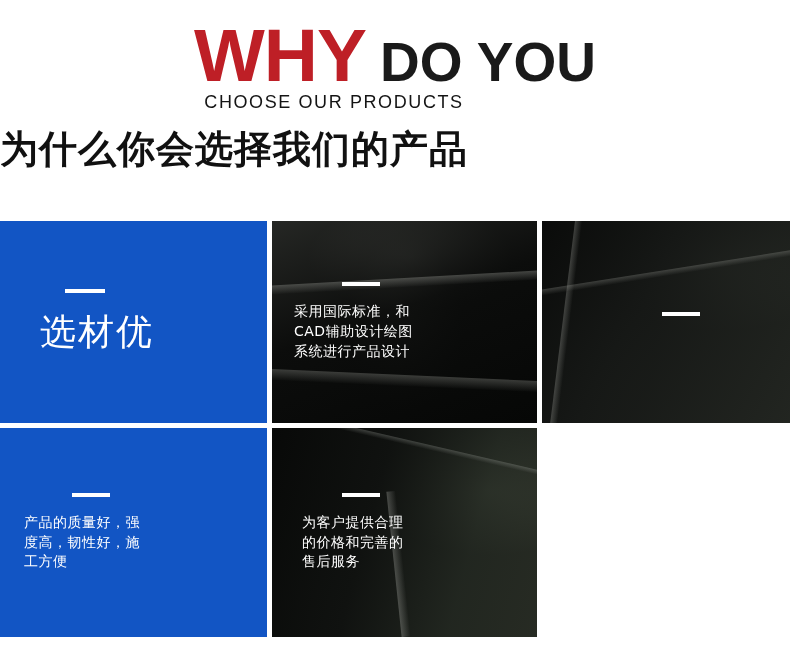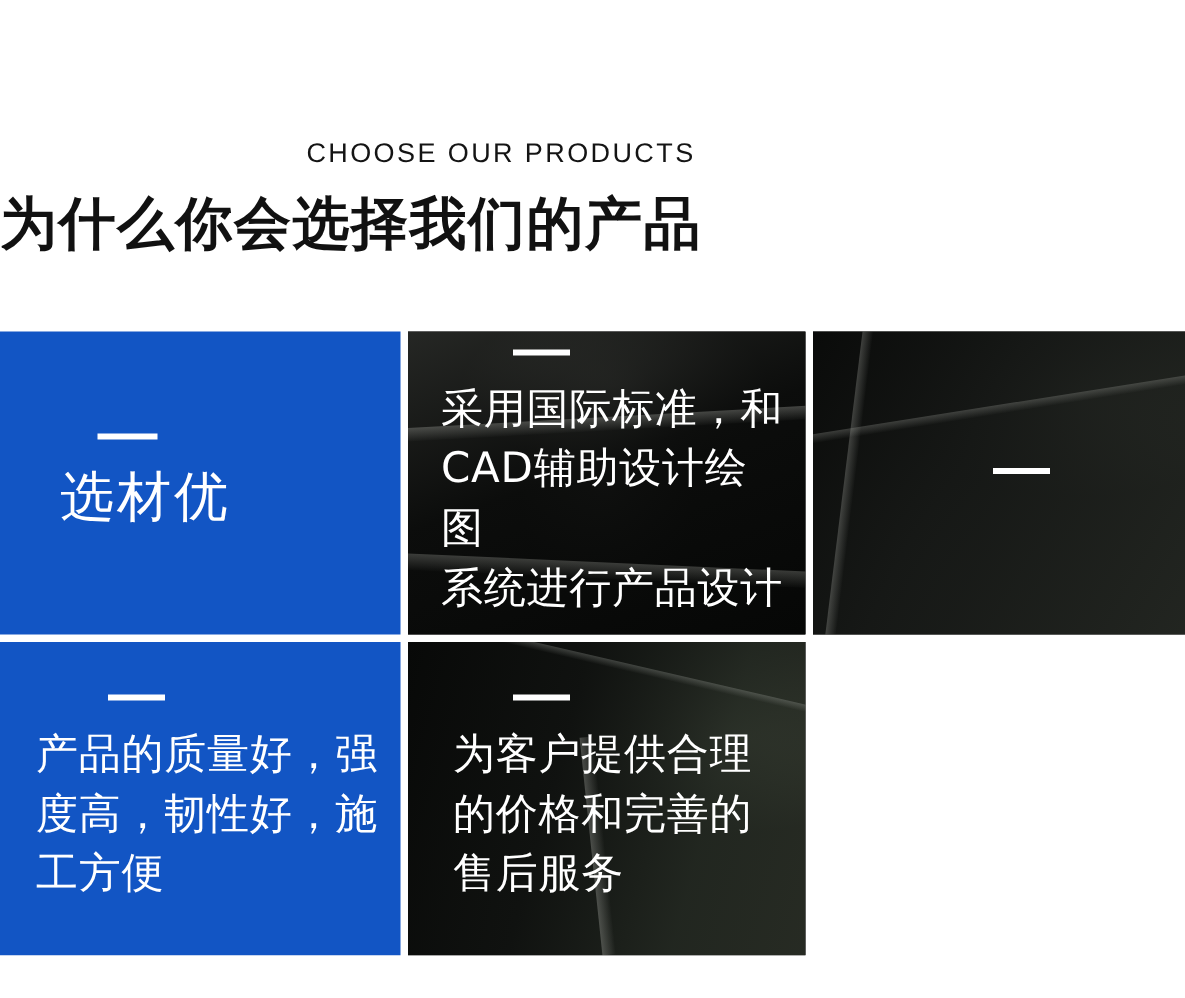--- a/index.html
+++ b/index.html
@@ -234,21 +234,21 @@
     font-size: 36px;
     font-weight: normal;
     line-height: 1.3;
     letter-spacing: 2px;
   }
 
   
   .cell-body .cell-inner { padding-left: 22px; padding-right: 12px; }
   .cell-body .dash { width: 38px; margin-left: 48px; margin-bottom: 16px; }
   .cell-body .cell-text {
-    font-size: 28px;
+    font-size: 14px;
     font-weight: normal;
     line-height: 1.42;
     letter-spacing: 0.5px;
   }
 
   .cell-3 .cell-inner { padding-left: 30px; }
   .cell-3 .dash { margin-left: 38px; }
 
   .cell-4 .cell-inner { padding-left: 42px; }
   .cell-4 .dash { margin-left: 78px; }
@@ -268,20 +268,24 @@
     background: #ffffff;
   }
 </style>
 </head>
 <body>
 
 <div class="page">
 
   <div class="header">
 
+    <div class="title-row">
+      <span class="title-why">WHY</span>
+      <span class="title-doyou">DO YOU</span>
+    </div>
 
     <div class="subtitle-en">CHOOSE OUR PRODUCTS</div>
 
     <div class="subtitle-cn">为什么你会选择我们的产品</div>
   </div>
 
   <div class="grid">
 
     <div class="cell blue cell-1">
       <div class="cell-inner">

